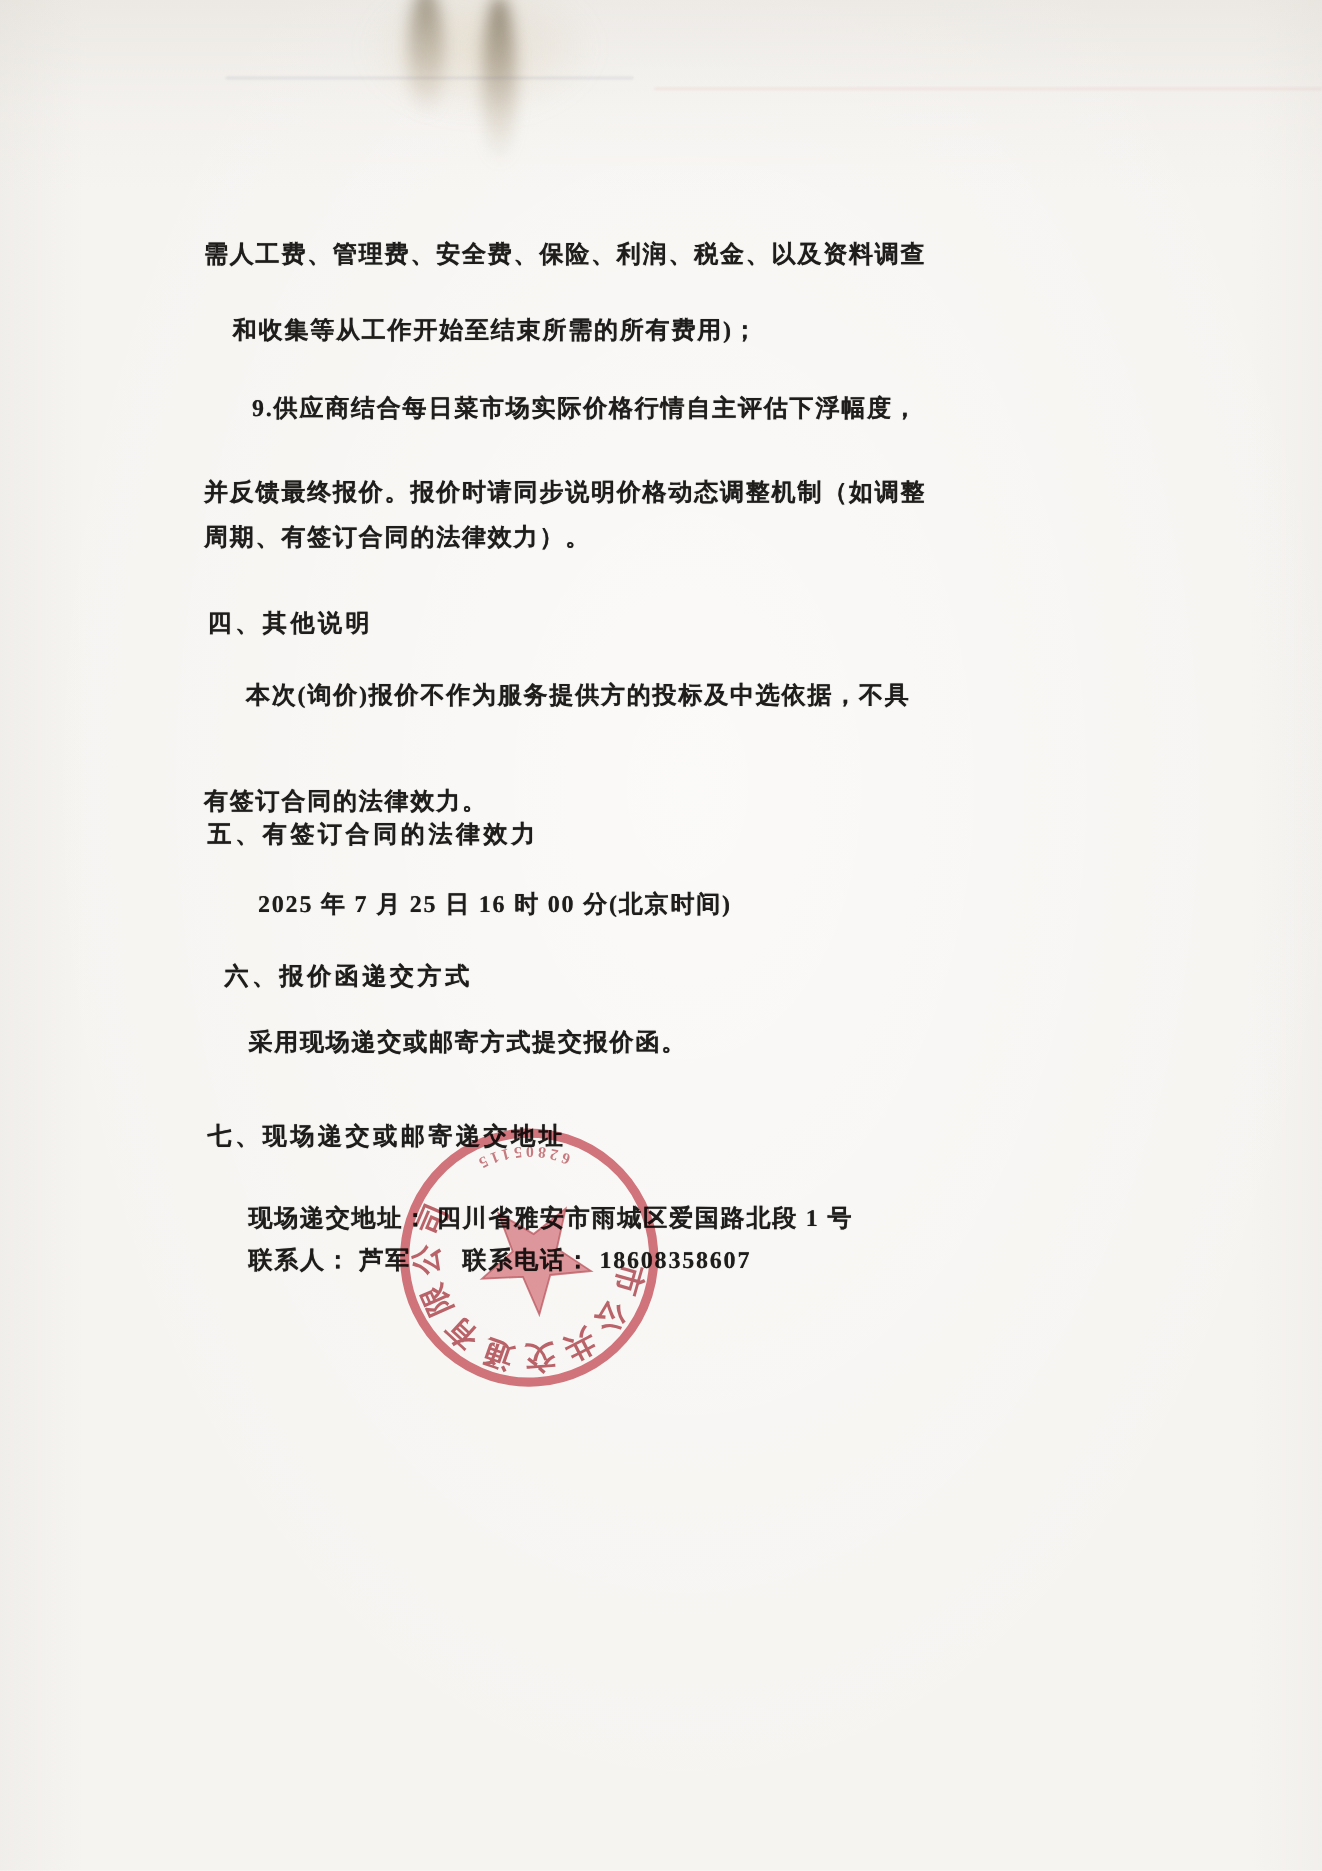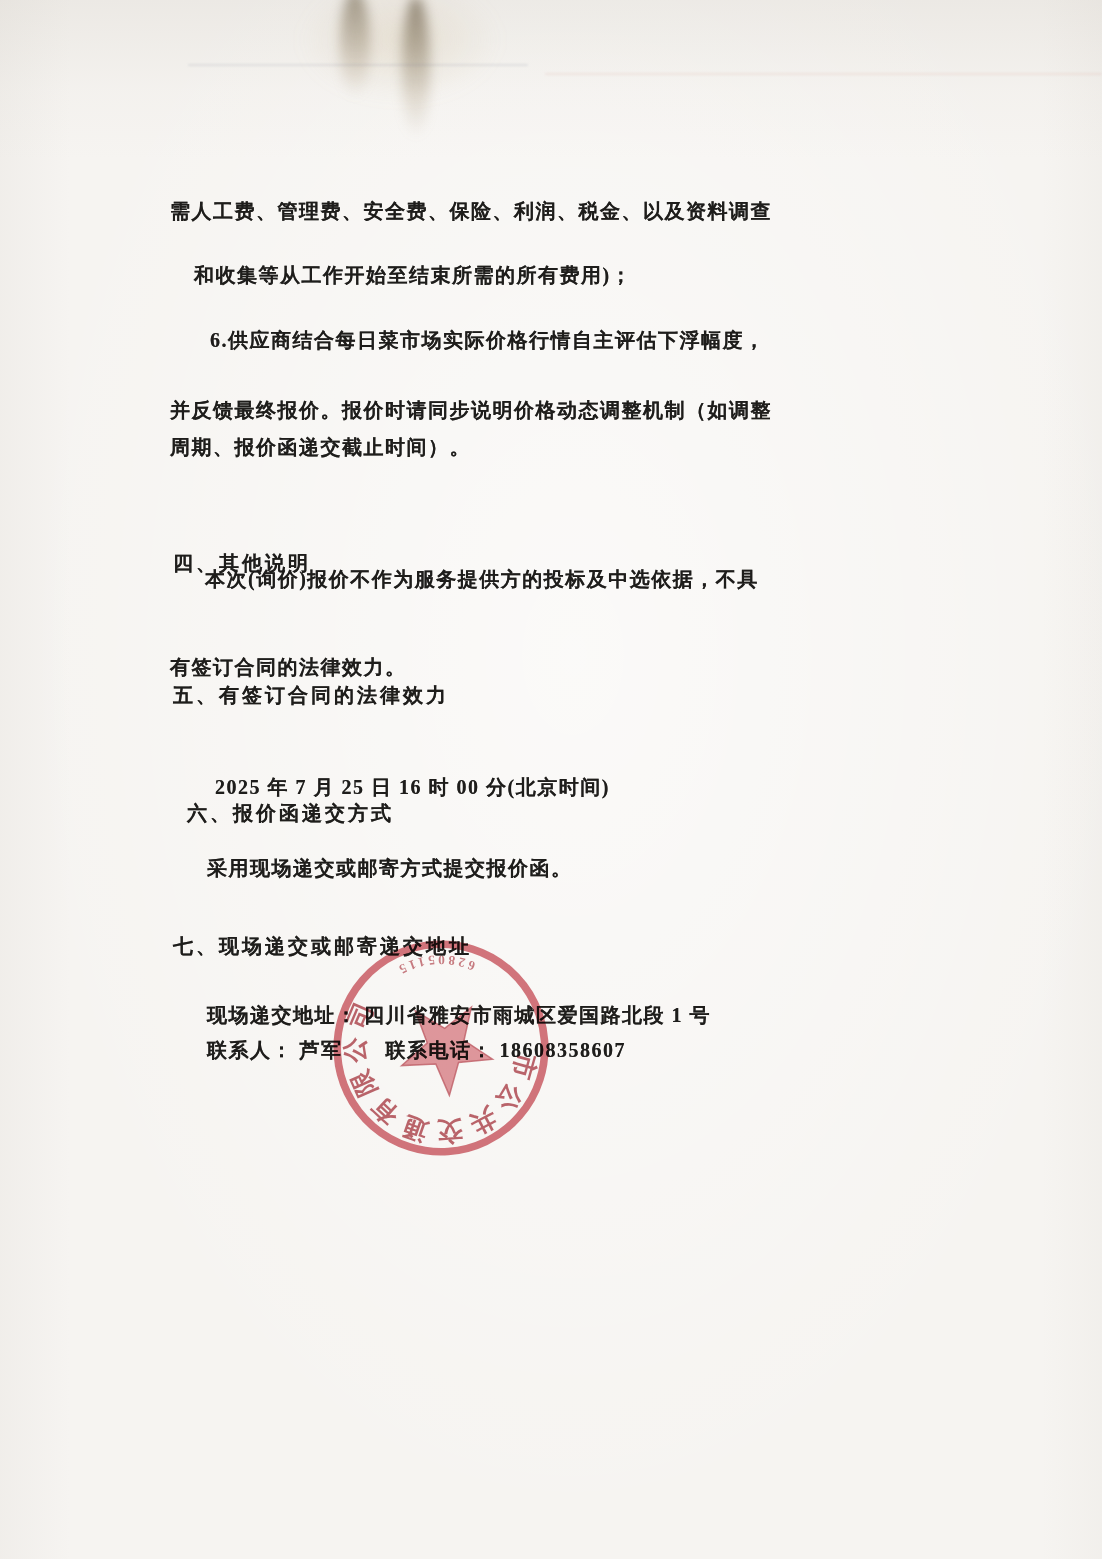--- a/index.html
+++ b/index.html
@@ -56,28 +56,28 @@
 
 <div class="page-shade"></div>
 <div class="smudge s3"></div>
 <div class="smudge s1"></div>
 <div class="smudge s2"></div>
 <div class="scanline l1"></div>
 <div class="scanline l2"></div>
 
 <div class="doc-line" style="left:170px;top:198px;">需人工费、管理费、安全费、保险、利润、税金、以及资料调查</div>
 <div class="doc-line" style="left:170px;top:262px;margin-left:24px;">和收集等从工作开始至结束所需的所有费用)；</div>
-<div class="doc-line" style="left:210px;top:327px;">6.供应商结合每日菜市场实际价格行情自主评估下浮幅度，</div>
+<div class="doc-line" style="left:210px;top:327px;">9.供应商结合每日菜市场实际价格行情自主评估下浮幅度，</div>
 <div class="doc-line" style="left:170px;top:381px;margin-top:16px;">并反馈最终报价。报价时请同步说明价格动态调整机制（如调整</div>
-<div class="doc-line" style="left:170px;top:434px;">周期、报价函递交截止时间）。</div>
-<div class="doc-line heading" style="left:173px;top:506px;margin-top:44px;">四、其他说明</div>
+<div class="doc-line" style="left:170px;top:434px;">周期、有签订合同的法律效力）。</div>
+<div class="doc-line heading" style="left:173px;top:506px;">四、其他说明</div>
 <div class="doc-line" style="left:205px;top:566px;">本次(询价)报价不作为服务提供方的投标及中选依据，不具</div>
 <div class="doc-line" style="left:170px;top:610px;margin-top:44px;">有签订合同的法律效力。</div>
 <div class="doc-line heading" style="left:173px;top:682px;">五、有签订合同的法律效力</div>
-<div class="doc-line" style="left:215px;top:740px;margin-top:34px;">2025 年 7 月 25 日 16 时 00 分(北京时间)</div>
+<div class="doc-line" style="left:215px;top:740px;">2025 年 7 月 25 日 16 时 00 分(北京时间)</div>
 <div class="doc-line heading" style="left:187px;top:800px;">六、报价函递交方式</div>
 <div class="doc-line" style="left:207px;top:855px;">采用现场递交或邮寄方式提交报价函。</div>
 <div class="doc-line heading" style="left:173px;top:933px;">七、现场递交或邮寄递交地址</div>
 <div class="doc-line" style="left:207px;top:974px;margin-top:28px;">现场递交地址： 四川省雅安市雨城区爱国路北段 1 号</div>
 <div class="doc-line" style="left:207px;top:1037px;">联系人： 芦军　　联系电话： 18608358607</div>
 
 <svg class="seal" viewBox="0 0 232 232" aria-hidden="true">
   <defs>
     <path id="ringPathTop" d="M 40,118 a 76,76 0 1,1 152,0 a 76,76 0 1,1 -152,0" fill="none"></path>
     <path id="ringPathBottom" d="M 27,118 a 89,89 0 0,0 178,0" fill="none"></path>

